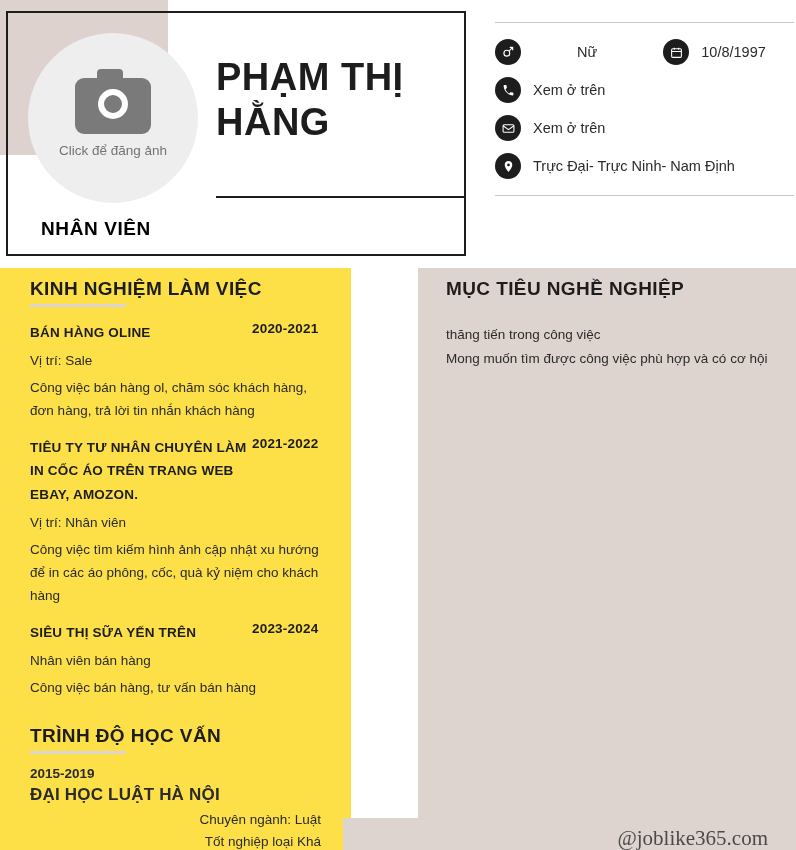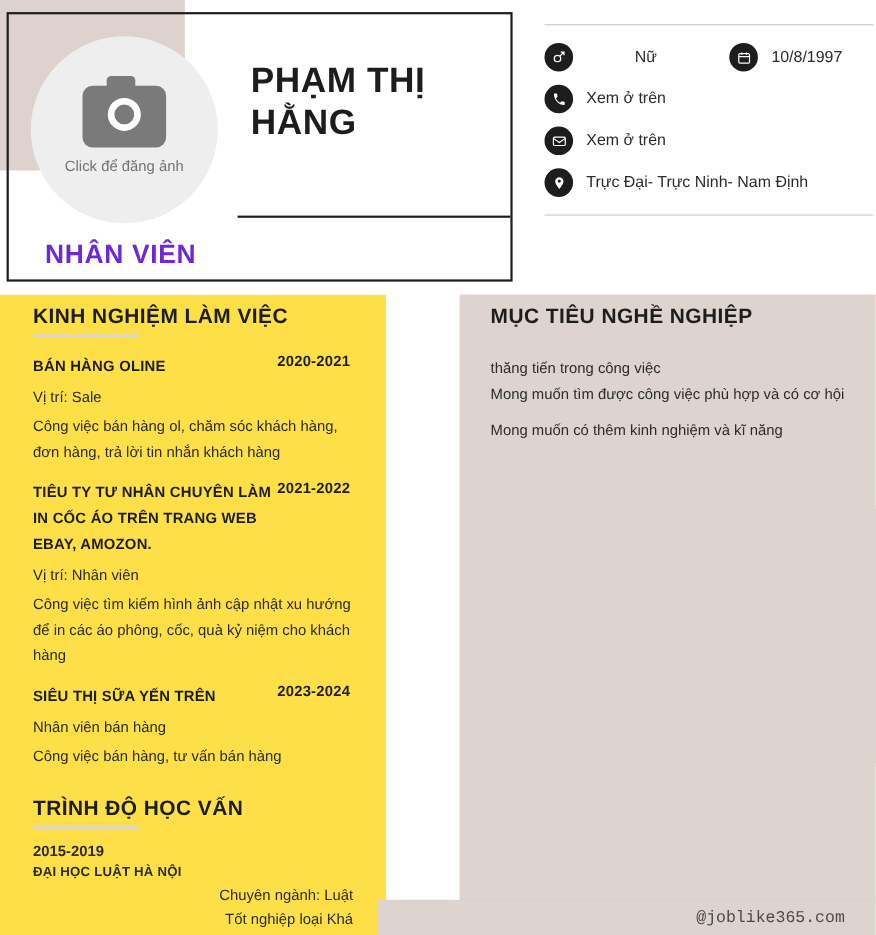--- a/index.html
+++ b/index.html
@@ -75,42 +75,42 @@
     border-radius: 50%;
     border: 6px solid #ffffff;
     box-sizing: border-box;
   }
   .photo-caption {
     font-size: 13.5px;
     color: #737373;
   }
   .name {
     position: absolute;
-    left: 228px; top: 55px;
+    left: 216px; top: 55px;
     width: 250px;
-    font-size: 32px;
+    font-size: 38px;
     font-weight: bold;
     line-height: 1.18;
     letter-spacing: 0.5px;
     color: #1d1d1d;
   }
   .name-rule {
     position: absolute;
     left: 216px; top: 196px;
     width: 248px;
     height: 2px;
     background: #1d1d1d;
   }
   .role {
     position: absolute;
     left: 41px; top: 218px;
-    font-size: 24px;
+    font-size: 19px;
     font-weight: bold;
     letter-spacing: 0.6px;
-    color: #6d28d9;
+    color: #000000;
   }
 
   
   .contact {
     position: absolute;
     left: 495px; top: 22px;
     width: 299px;
   }
   .contact .hr {
     width: 299px;
@@ -175,23 +175,23 @@
   .right-footer {
     position: absolute;
     left: -75px; top: 550px;
     width: 453px;
     height: 32px;
     background: #ded4cf;
   }
   .watermark {
     position: absolute;
     right: 28px; top: 558px;
-    font-size: 15px;
+    font-size: 21px;
     color: #4a4a4a;
-    font-family: Liberation Mono, monospace;
+    font-family: Liberation Serif, serif;
   }
 
   .sec-title {
     font-size: 19px;
     font-weight: bold;
     letter-spacing: 0.4px;
     color: #1d1d1d;
   }
   .sec-underline {
     width: 96px;
@@ -216,21 +216,21 @@
     line-height: 1.6;
   }
   .job-desc {
     font-size: 13.5px;
     margin-top: 4px;
     line-height: 1.72;
     max-width: 330px;
   }
 
   .edu-date { font-size: 13.5px; font-weight: bold; margin-top: 12px; }
-  .edu-school { font-size: 12px; font-weight: bold; margin-top: 4px; letter-spacing: 0.2px; }
+  .edu-school { font-size: 17px; font-weight: bold; margin-top: 4px; letter-spacing: 0.2px; }
   .edu-line { font-size: 13.5px; margin-top: 7px; text-align: right; }
 
   .obj-line {
     font-size: 13.5px;
     line-height: 1.78;
     max-width: 330px;
   }
   .left-pad { padding: 10px 30px 0 30px; }
   .right-pad { padding: 10px 28px 0 28px; }
 </style>
@@ -368,19 +368,18 @@
 </div>
 
 <div class="right-col">
   <div class="right-panel">
     <div class="right-pad">
       <div class="sec-title">MỤC TIÊU NGHỀ NGHIỆP</div>
       <div class="sec-underline"></div>
       <div style="margin-top:16px;">
         <div class="obj-line">thăng tiến trong công việc</div>
         <div class="obj-line">Mong muốn tìm được công việc phù hợp và có cơ hội</div>
-        <div class="obj-line" style="margin-top:8px;">Mong muốn có thêm kinh nghiệm và kĩ năng</div>
       </div>
     </div>
   </div>
   <div class="right-footer"></div>
   <div class="watermark">@joblike365.com</div>
 </div>
 
 </body></html>

